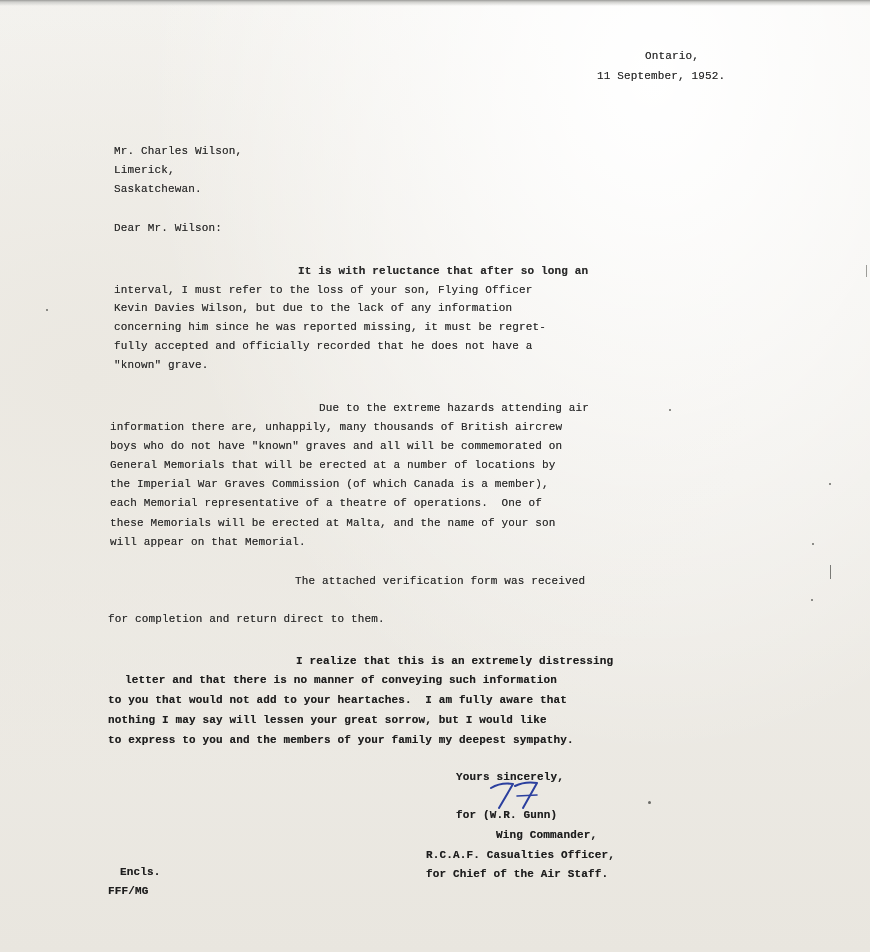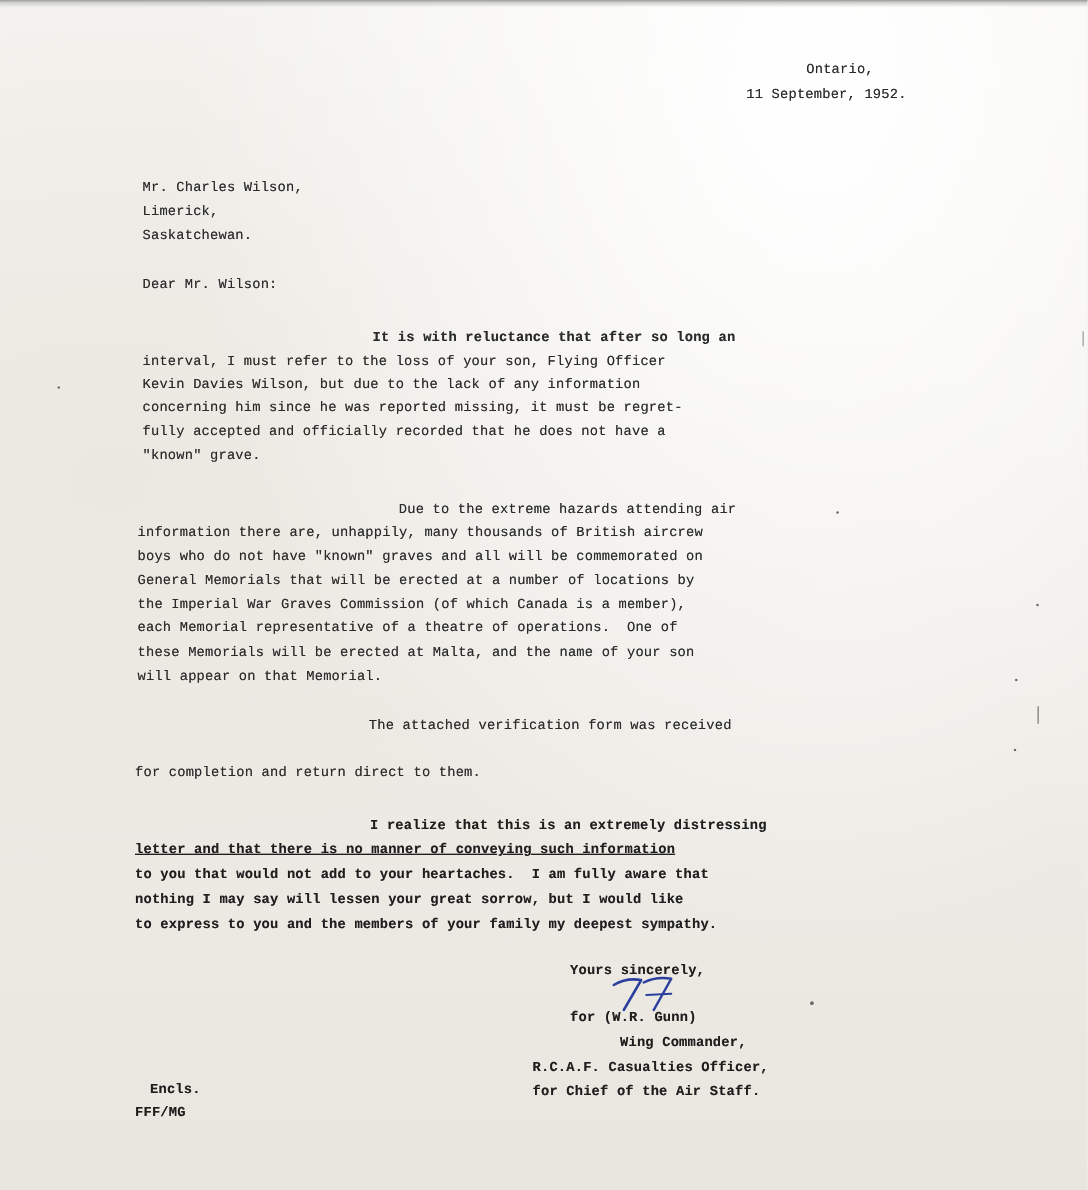--- a/index.html
+++ b/index.html
@@ -82,21 +82,21 @@
   <div class="line" style="left:110px; top:456px;">General Memorials that will be erected at a number of locations by</div>
   <div class="line" style="left:110px; top:475px;">the Imperial War Graves Commission (of which Canada is a member),</div>
   <div class="line" style="left:110px; top:494px;">each Memorial representative of a theatre of operations.  One of</div>
   <div class="line" style="left:110px; top:514px;">these Memorials will be erected at Malta, and the name of your son</div>
   <div class="line" style="left:295px; top:572px;">The attached verification form was received</div>
 
   <div class="line" style="left:110px; top:533px;">will appear on that Memorial.</div>
   <div class="line" style="left:108px; top:610px;">for completion and return direct to them.</div>
 
   <div class="line dark" style="left:296px; top:652px;">I realize that this is an extremely distressing</div>
-  <div class="line dark" style="left:108px; top:671px;text-decoration:underline;">letter and that there is no manner of conveying such information</div>
+  <div class="line dark" style="left:125px; top:671px;">letter and that there is no manner of conveying such information</div>
   <div class="line dark" style="left:108px; top:691px;">to you that would not add to your heartaches.  I am fully aware that</div>
   <div class="line dark" style="left:108px; top:731px;">to express to you and the members of your family my deepest sympathy.</div>
   <div class="line dark" style="left:108px; top:711px;">nothing I may say will lessen your great sorrow, but I would like</div>
 
   <div class="line dark" style="left:456px; top:768px;">Yours sincerely,</div>
 
   <svg class="sig-mark" viewBox="0 0 70 36">
     <path d="M4 10 Q14 4 26 6 L12 30" fill="none" stroke="#2b3f9e" stroke-width="2" stroke-linecap="round" stroke-linejoin="round"></path>
     <path d="M28 8 Q38 3 50 5 L36 30" fill="none" stroke="#2b3f9e" stroke-width="2" stroke-linecap="round" stroke-linejoin="round"></path>
     <path d="M30 18 L50 17" fill="none" stroke="#2b3f9e" stroke-width="1.6" stroke-linecap="round"></path>

